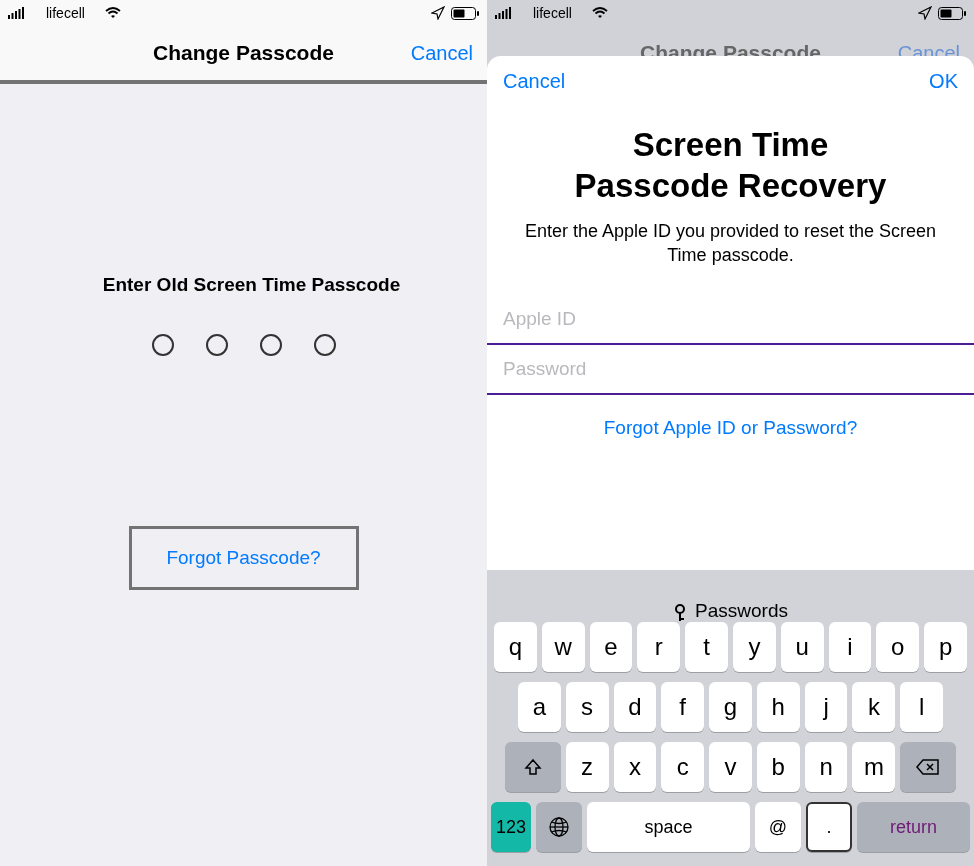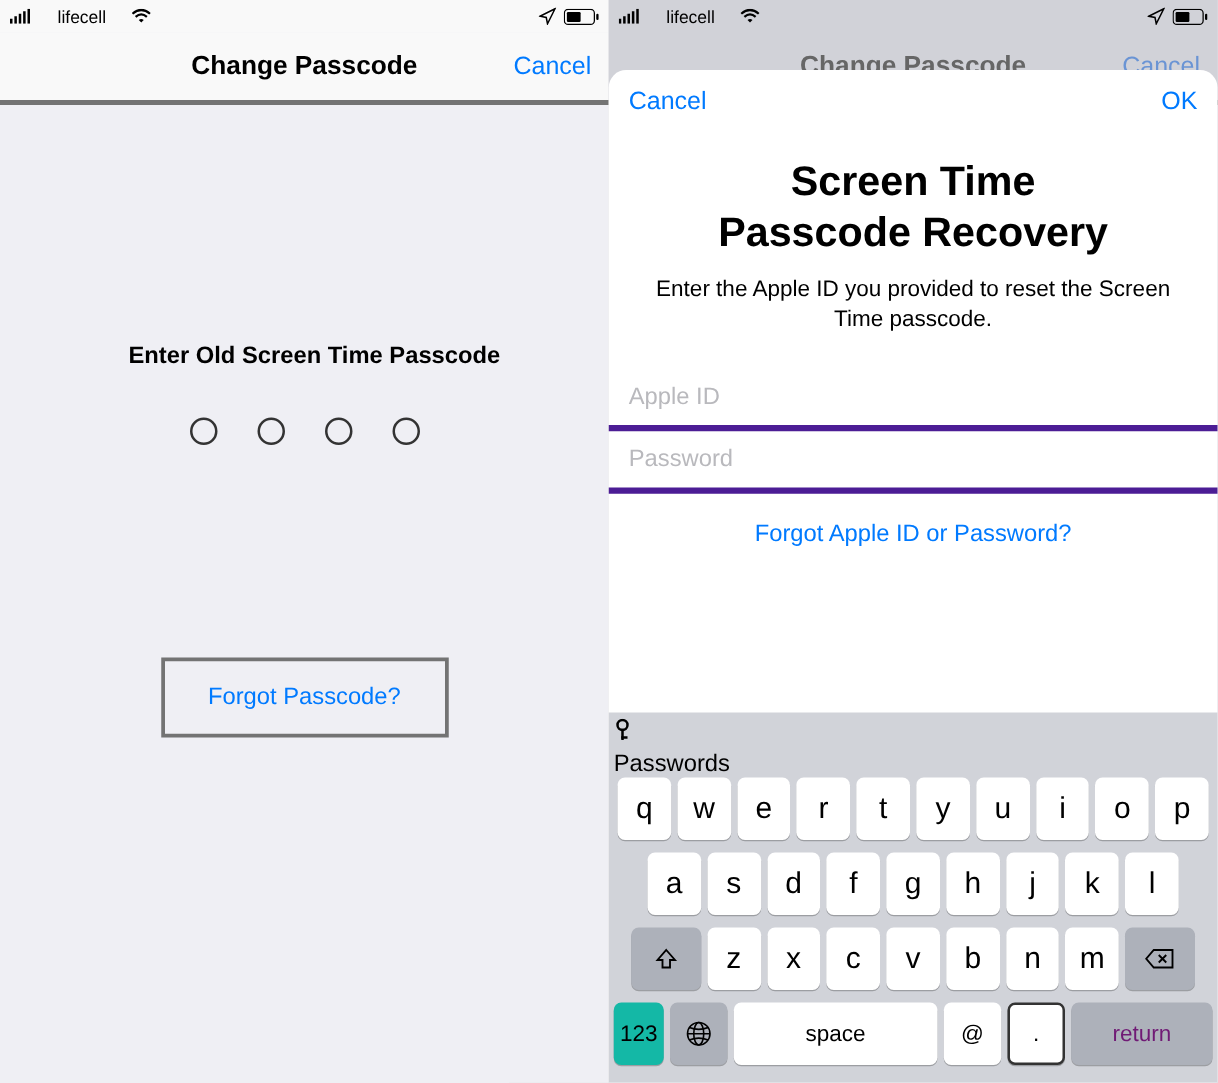--- a/index.html
+++ b/index.html
@@ -100,21 +100,21 @@
   }
   .modal-desc {
     text-align: center;
     font-size: 18px;
     color: #000;
     padding: 0 28px 28px;
     line-height: 1.35;
   }
   .field {
     height: 50px;
-    border-bottom: 5px solid #4c1d95;
+    border-bottom: 2px solid #4c1d95;
     padding: 0 16px;
     display: flex;
     align-items: center;
     font-size: 19px;
     color: #b9b9bd;
   }
   .field:first-of-type { border-top: 1px solid #d1d1d1; }
   .forgot-apple {
     text-align: center;
     color: #007aff;
@@ -124,27 +124,26 @@
 
   
   .keyboard {
     background: #d1d3d9;
     padding: 6px 4px 4px;
     margin-top: auto;
   }
   .kb-toolbar {
     height: 46px;
     display: flex;
-    align-items: flex-start;
+    align-items: flex-end;
     justify-content: center;
     gap: 8px;
     font-size: 19px;
     color: #000;
     font-weight: 500;
-    flex-direction: column;
   }
   .kb-row {
     display: flex;
     justify-content: center;
     gap: 5px;
     margin-bottom: 10px;
   }
   .key {
     background: #fff;
     border-radius: 6px;

